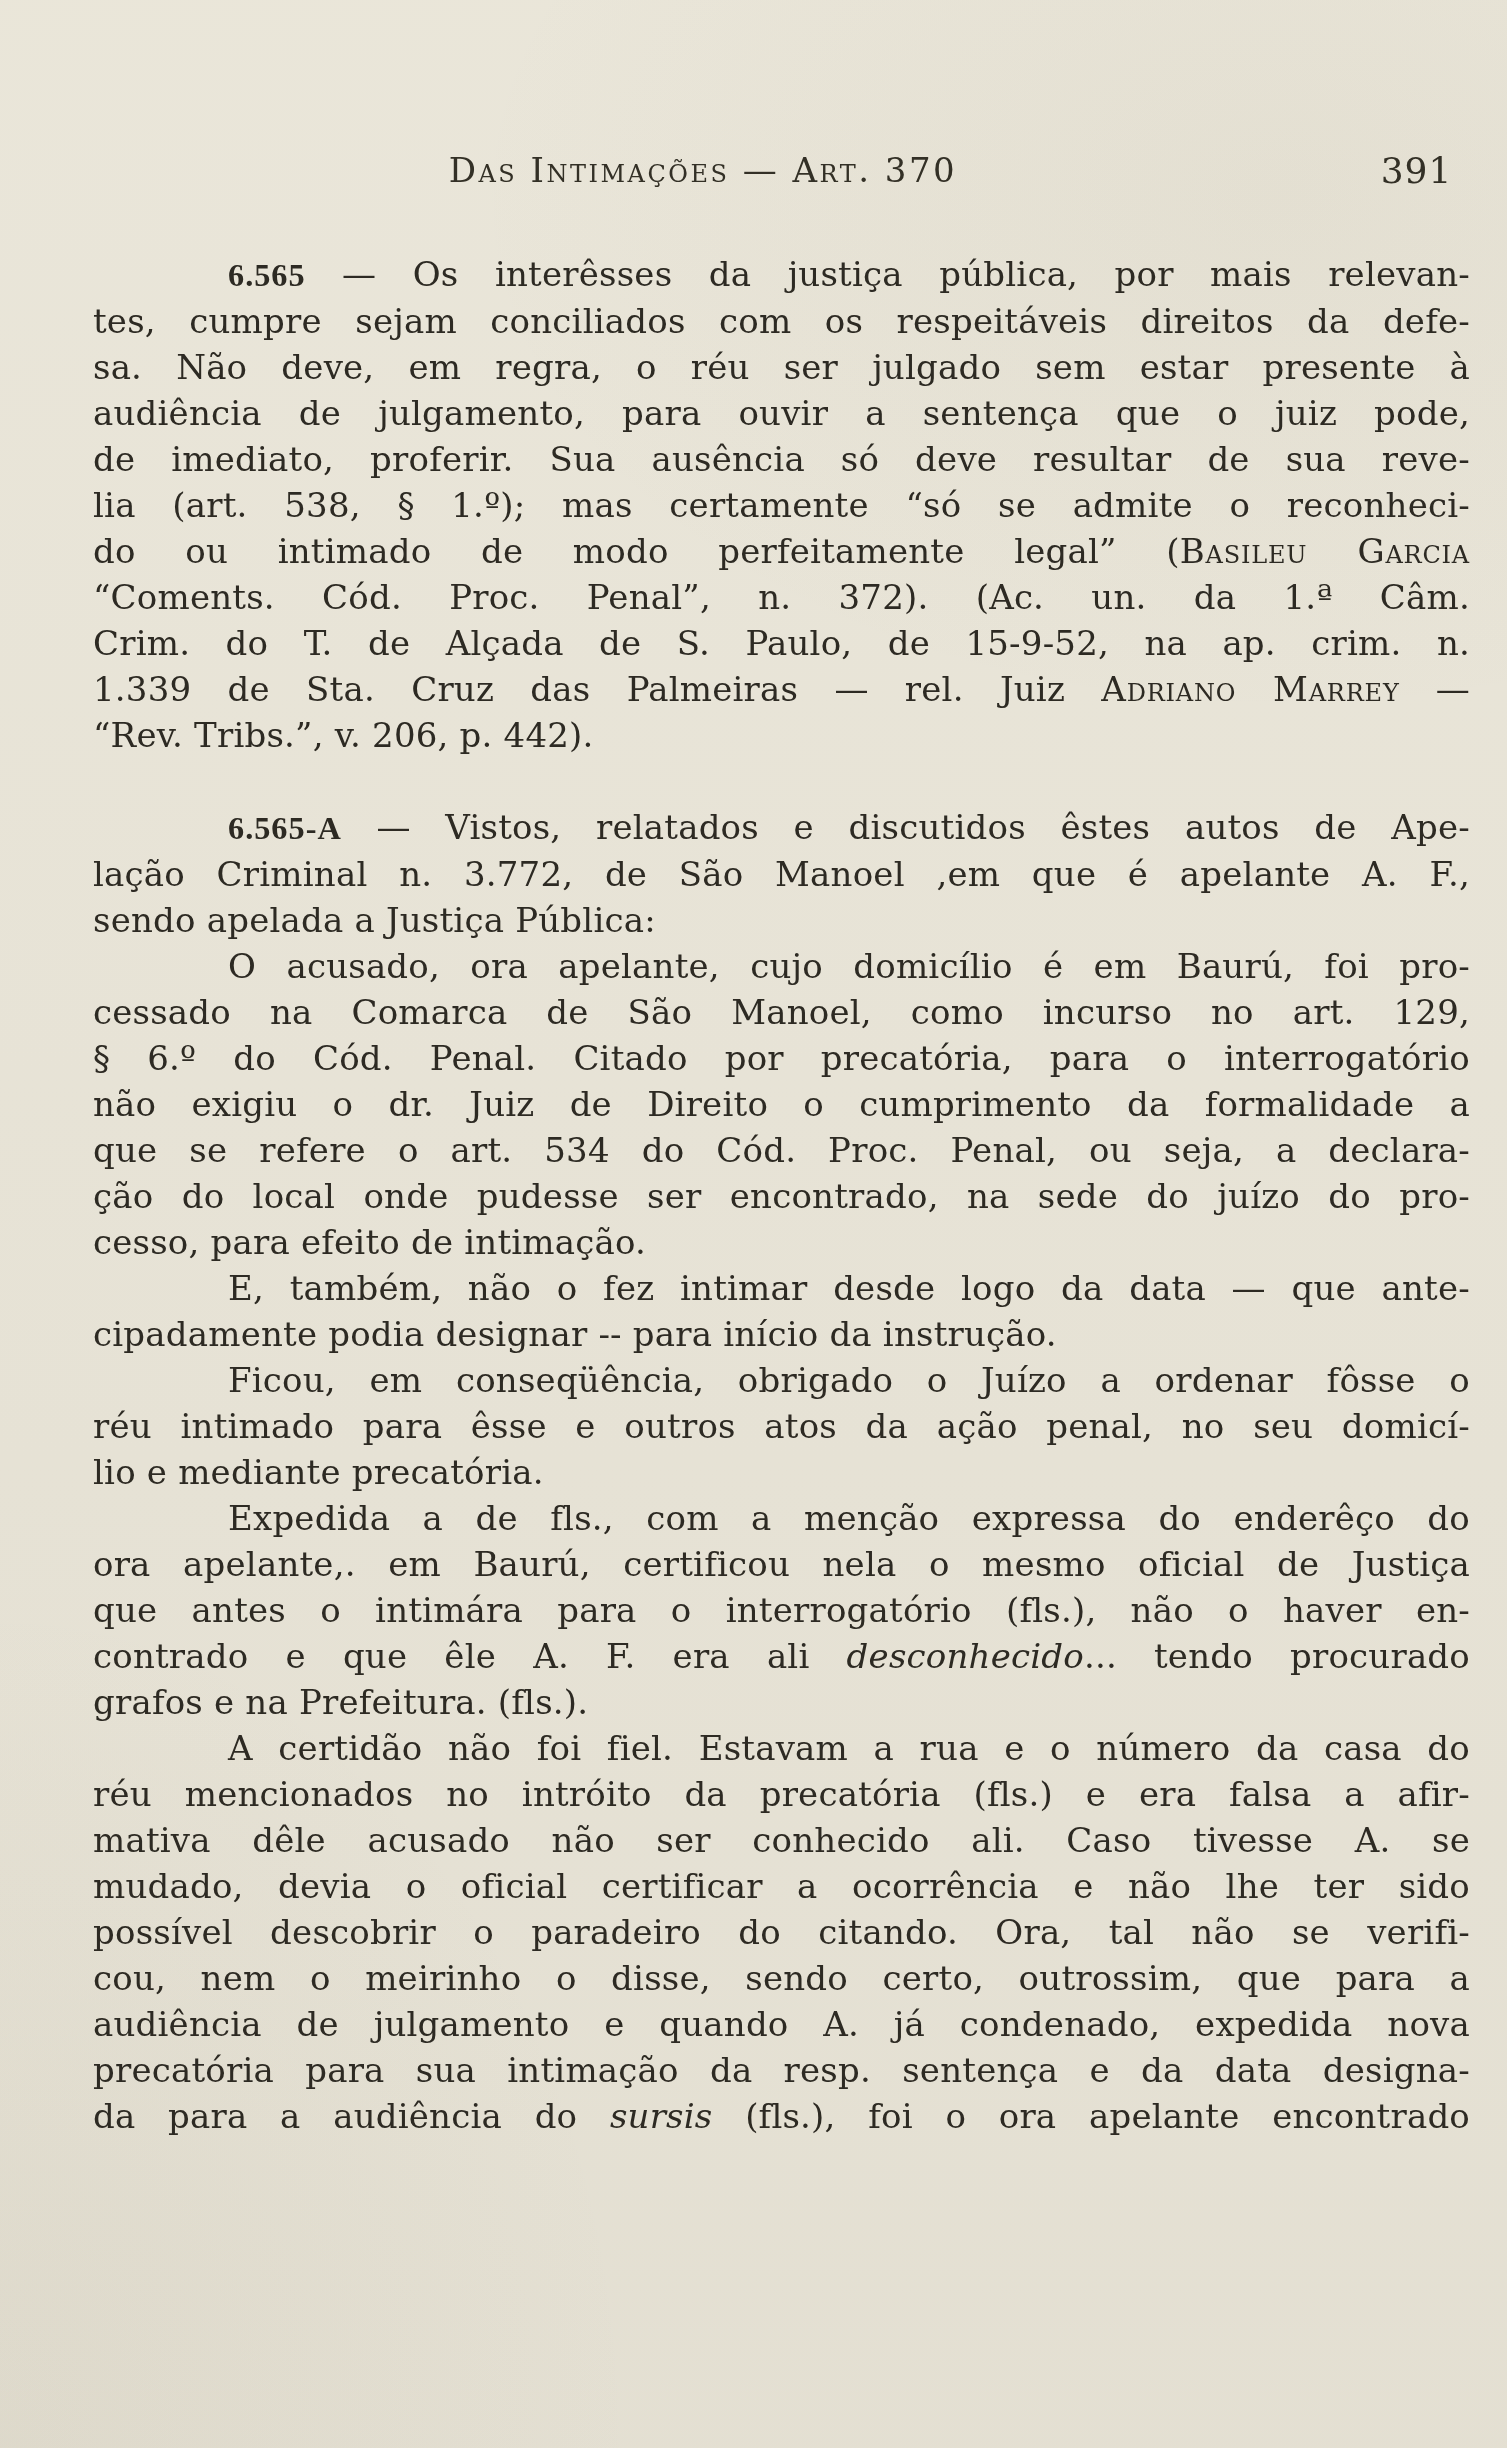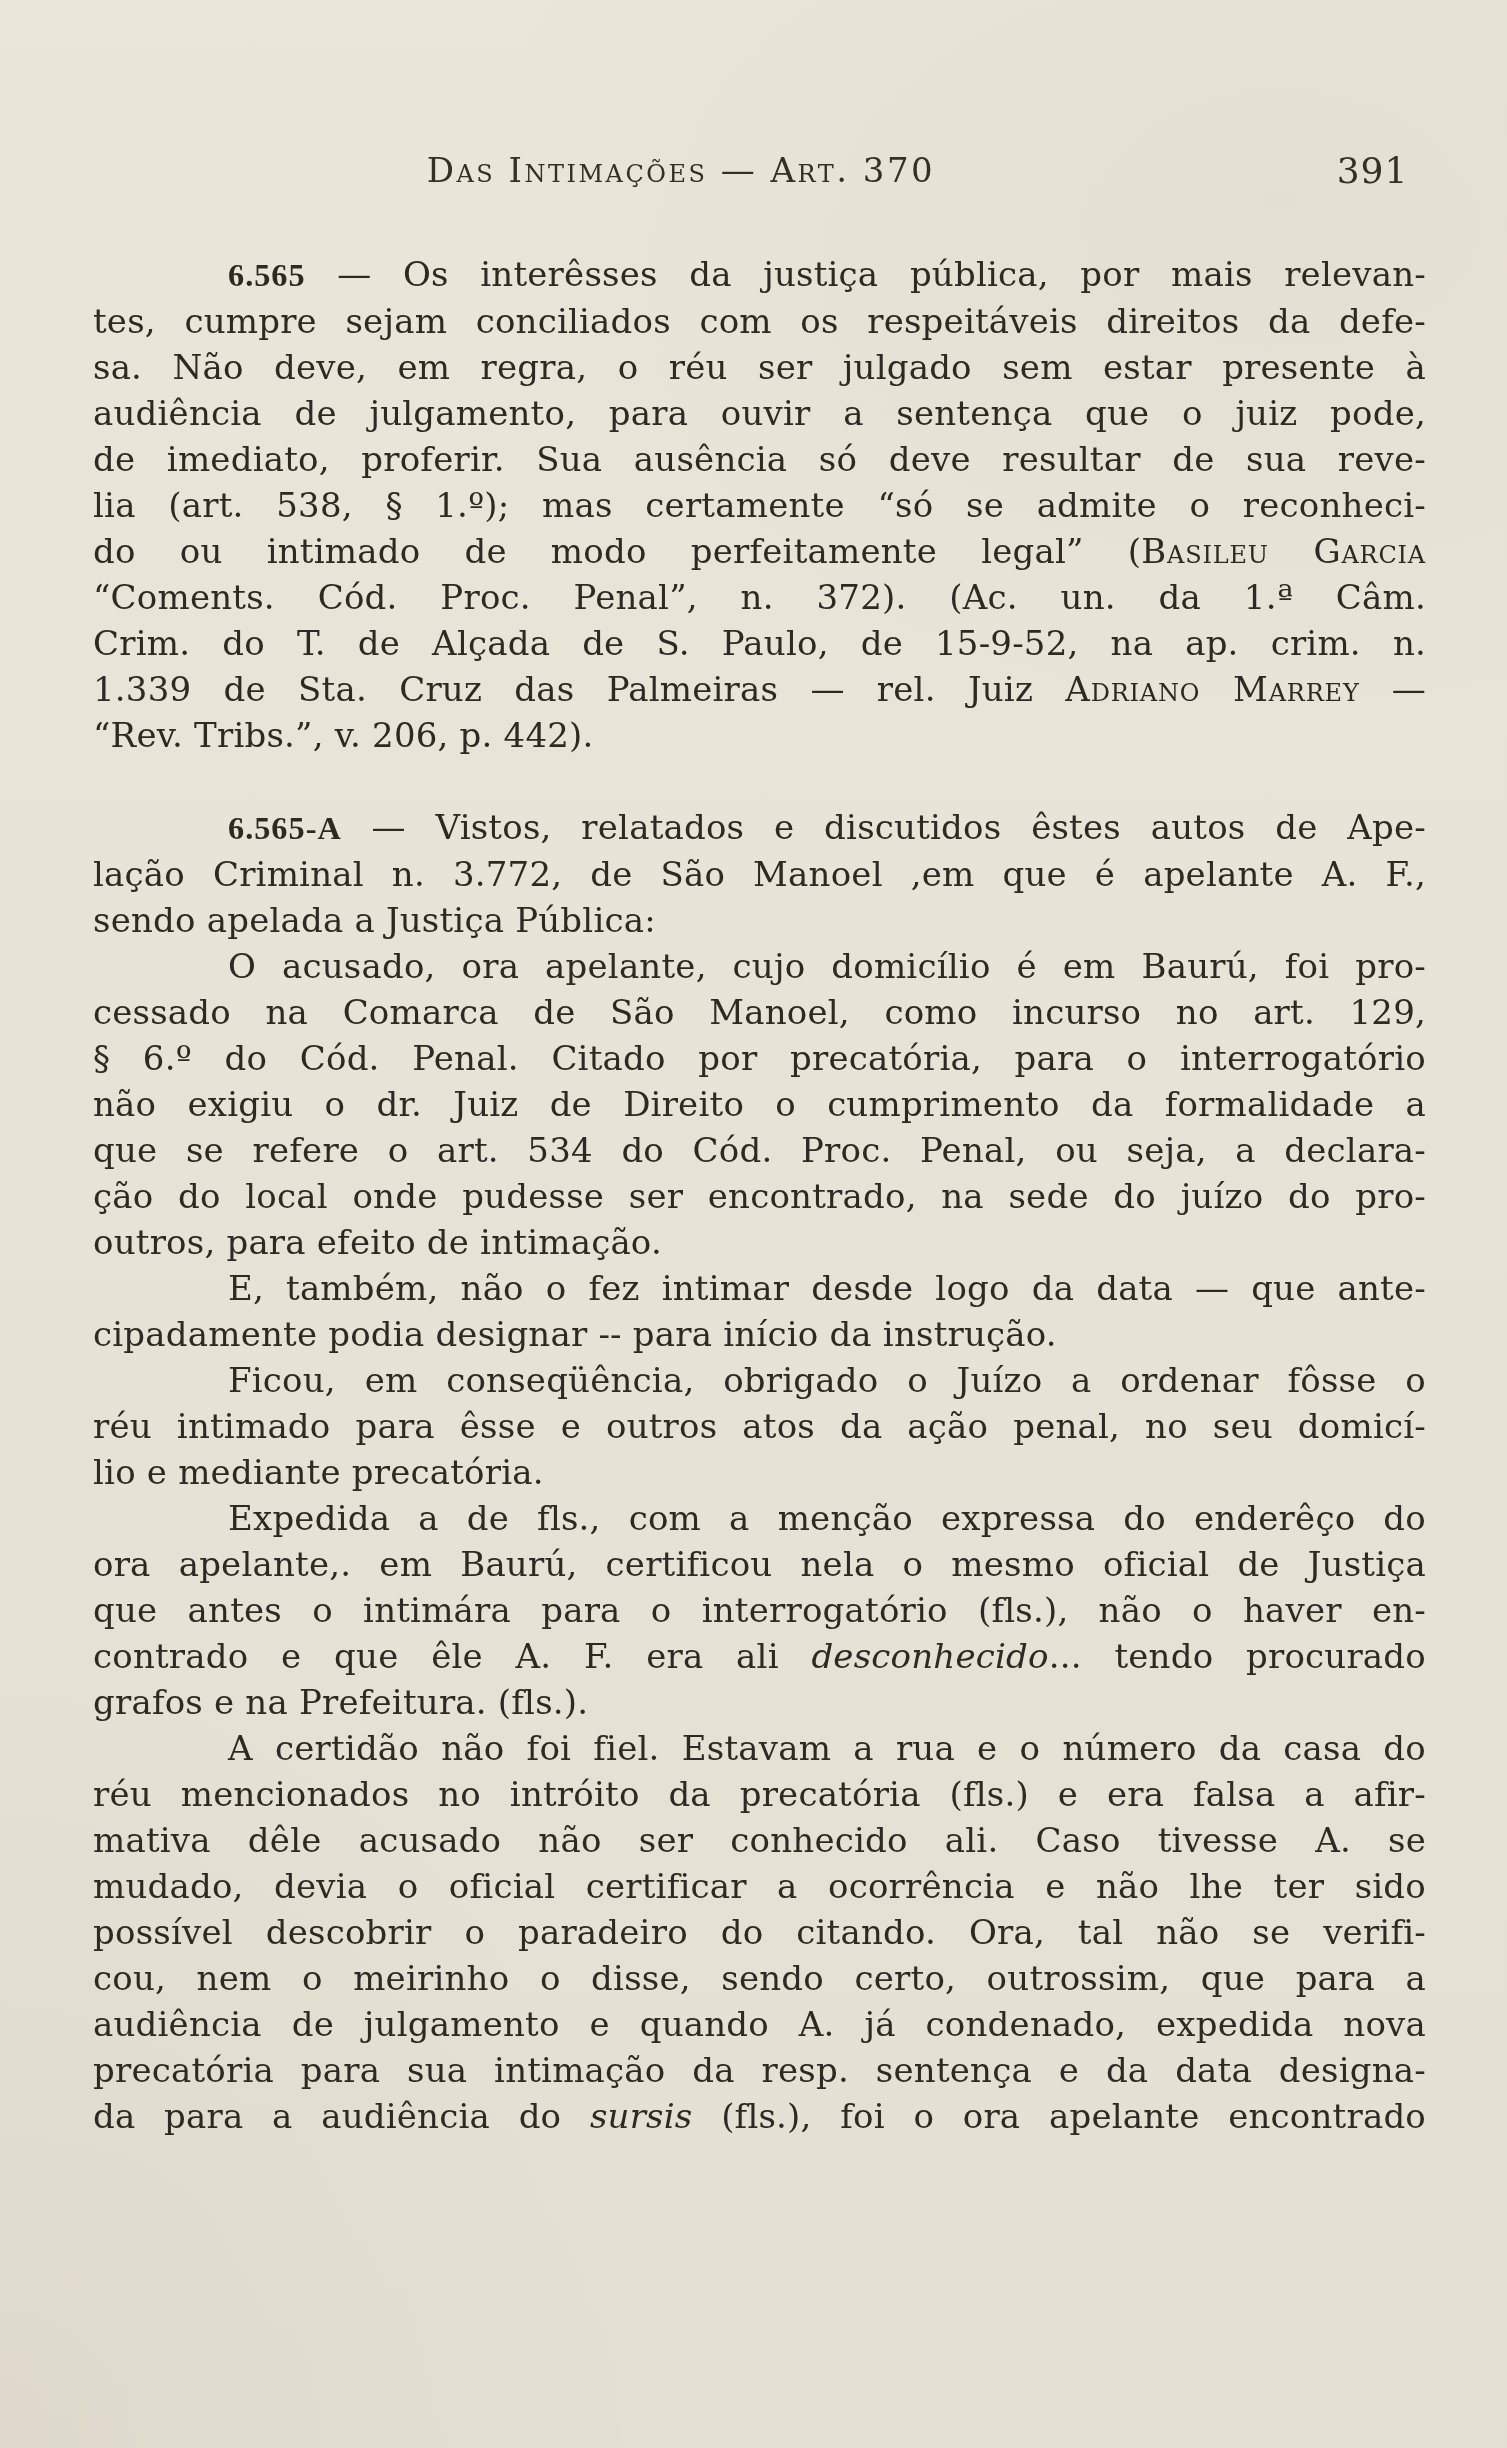--- a/index.html
+++ b/index.html
@@ -12,21 +12,21 @@
     width:1507px;
     height:2448px;
     overflow:hidden;
     background:var(--paper);
   }
   .page{
     position:relative;
     width:1507px;
     height:2448px;
     box-sizing:border-box;
-    padding:145px 81px 0 93px;
+    padding:145px 37px 0 93px;
     font-family:"DejaVu Serif","Liberation Serif",serif;
     color:var(--ink);
     background:
       radial-gradient(1372px 882px at 85% 8%, rgba(120,110,80,0.05), rgba(0,0,0,0) 60%),
       radial-gradient(1176px 1568px at 0% 100%, rgba(110,100,70,0.05), rgba(0,0,0,0) 55%),
       linear-gradient(180deg, rgba(255,255,255,0.03), rgba(60,50,30,0.03)),
       var(--paper);
   }
   .header{
     position:relative;
@@ -104,21 +104,21 @@
         <div class="line">lação Criminal n. 3.772, de São Manoel ,em que é apelante A. F.,</div>
         <div class="line last">sendo apelada a Justiça Pública:</div>
       </div>
       <div class="para">
         <div class="line first">O acusado, ora apelante, cujo domicílio é em Baurú, foi pro-</div>
         <div class="line">cessado na Comarca de São Manoel, como incurso no art. 129,</div>
         <div class="line">§ 6.º do Cód. Penal. Citado por precatória, para o interrogatório</div>
         <div class="line">não exigiu o dr. Juiz de Direito o cumprimento da formalidade a</div>
         <div class="line">que se refere o art. 534 do Cód. Proc. Penal, ou seja, a declara-</div>
         <div class="line">ção do local onde pudesse ser encontrado, na sede do juízo do pro-</div>
-        <div class="line last">outros, para efeito de intimação.</div>
+        <div class="line last">cesso, para efeito de intimação.</div>
       </div>
       <div class="para">
         <div class="line first">E, também, não o fez intimar desde logo da data — que ante-</div>
         <div class="line last">cipadamente podia designar -- para início da instrução.</div>
       </div>
       <div class="para">
         <div class="line first">Ficou, em conseqüência, obrigado o Juízo a ordenar fôsse o</div>
         <div class="line">réu intimado para êsse e outros atos da ação penal, no seu domicí-</div>
         <div class="line last">lio e mediante precatória.</div>
       </div>

